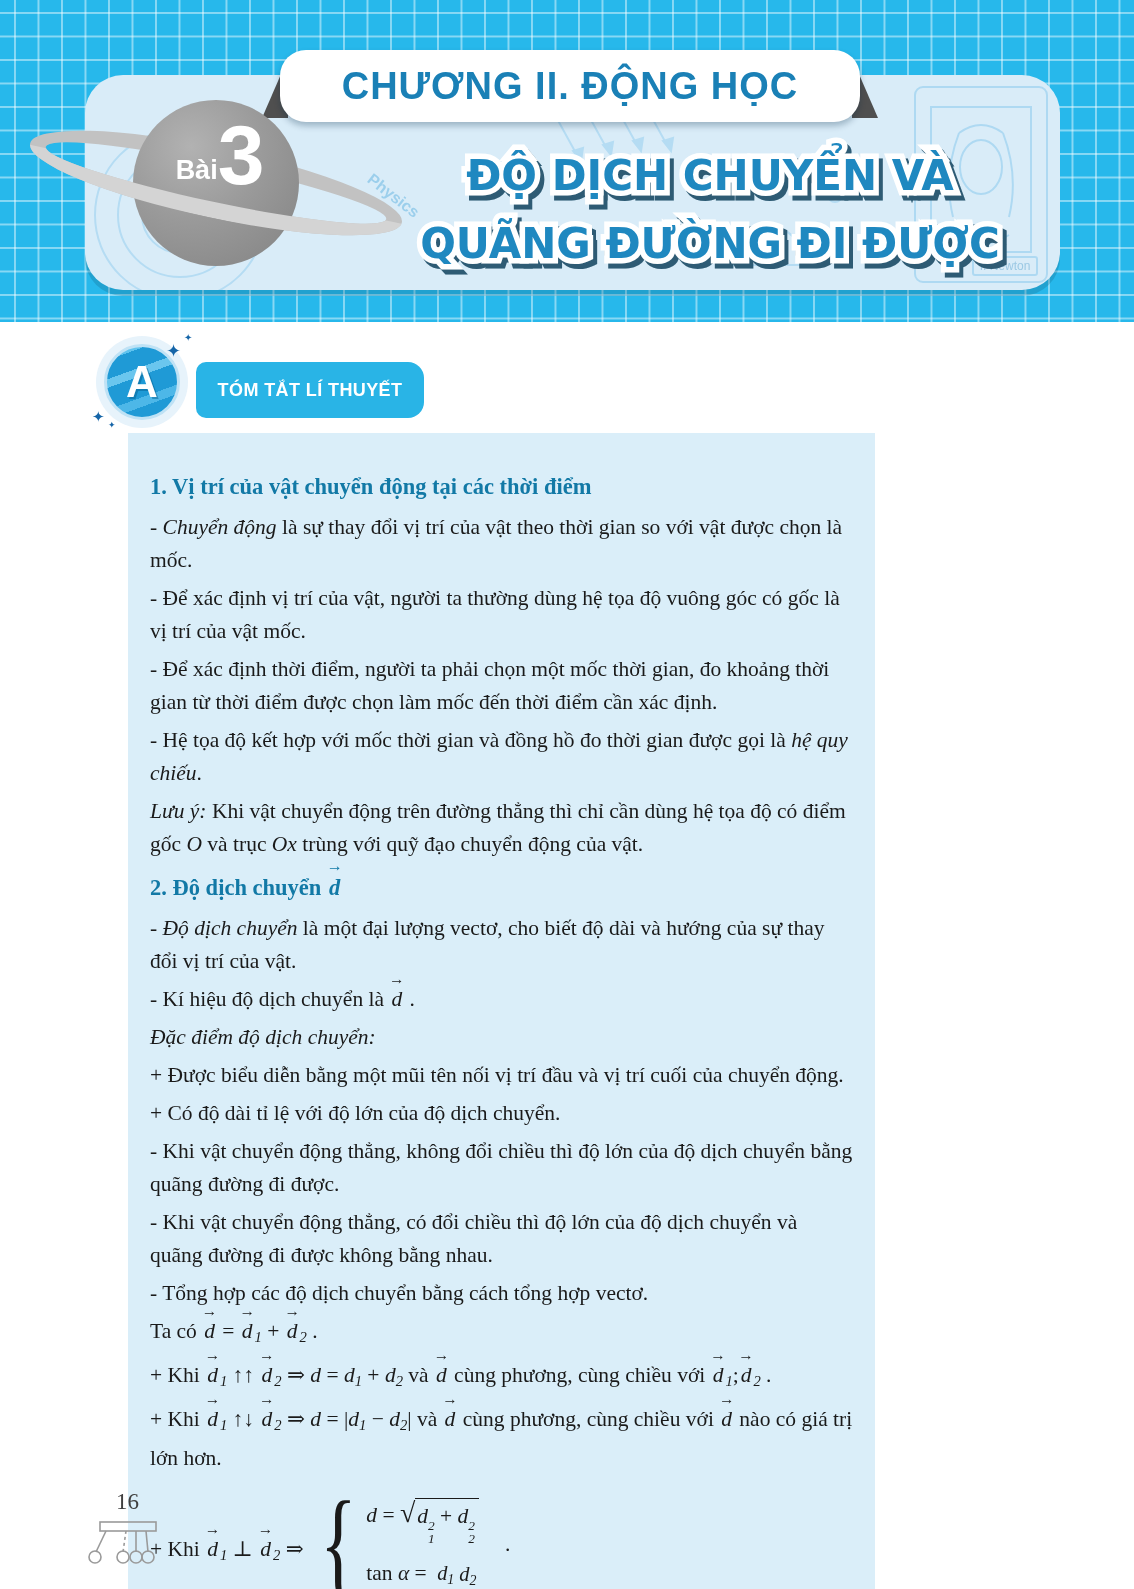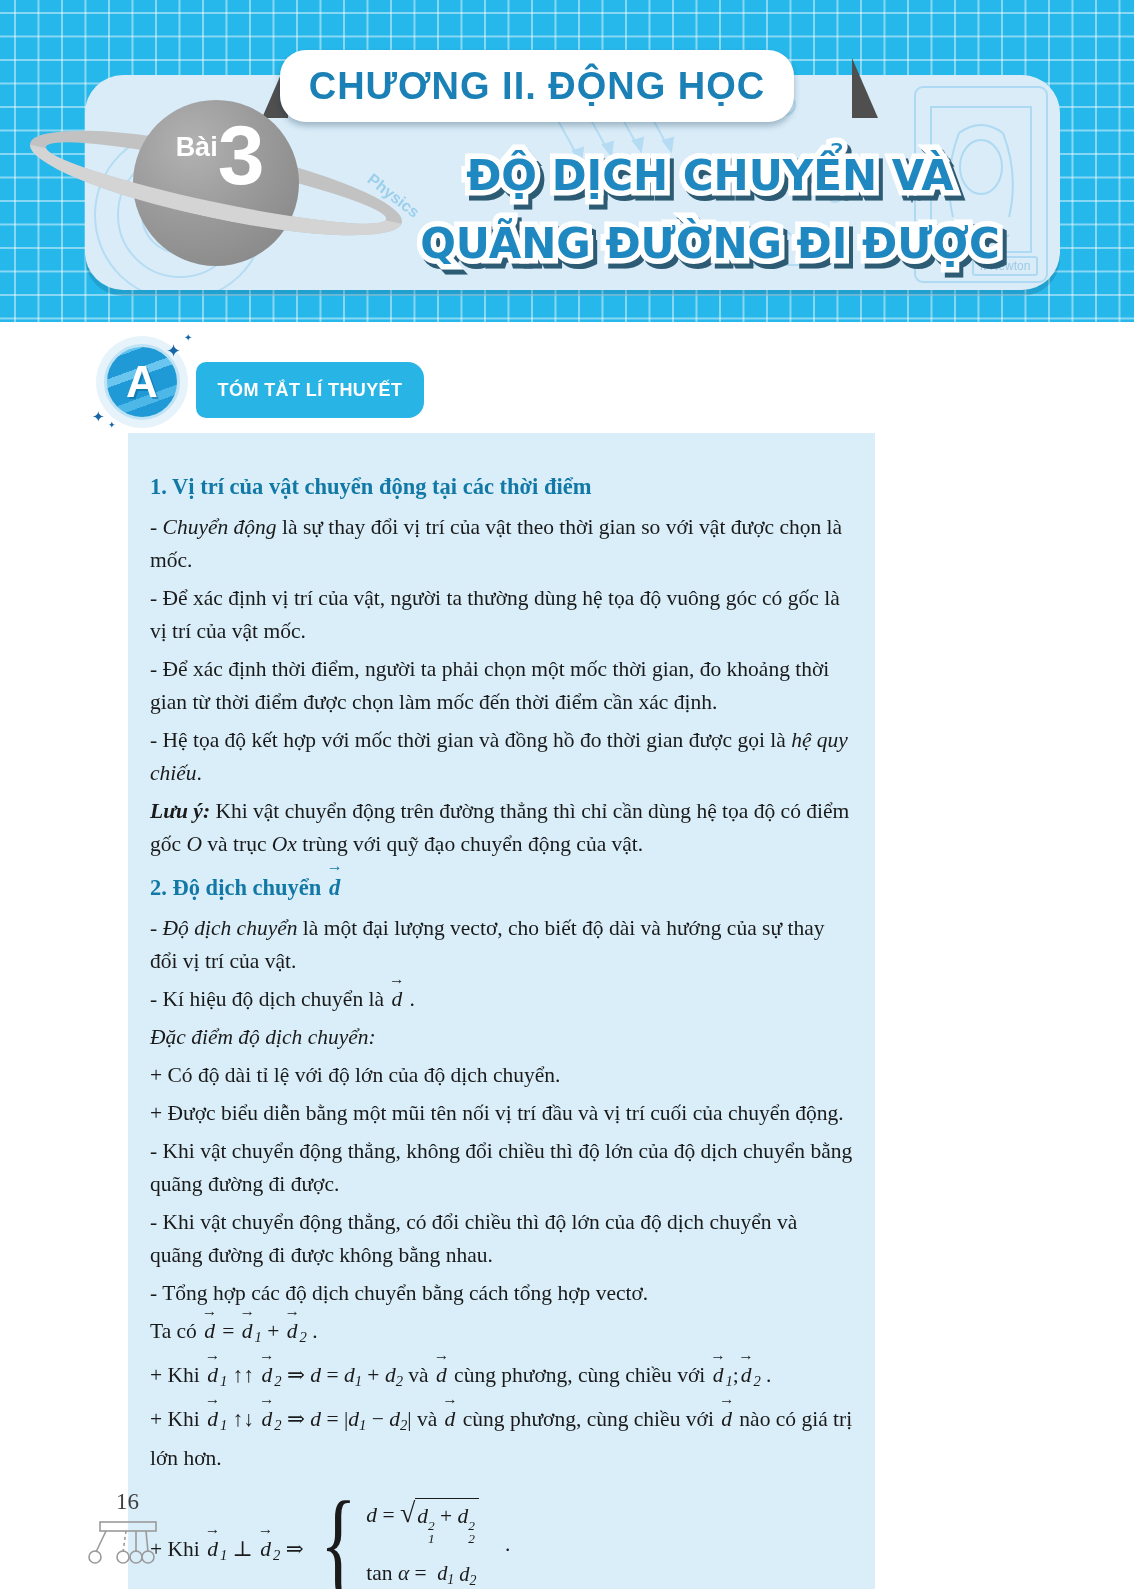--- a/index.html
+++ b/index.html
@@ -26,21 +26,21 @@
   .panel-doodles { position:absolute; left:0; top:0; width:100%; height:100%; border-radius:38px; }
   .physics-doodle {
     position:absolute; left:278px; top:112px; transform:rotate(38deg);
     font-family:"Liberation Sans","DejaVu Sans",sans-serif; font-weight:bold;
     font-size:16px; color:#9ccfec;
   }
   .ribbon-flap { position:absolute; top:58px; width:26px; height:60px; background:#4f4f4f; }
   .ribbon-flap.left  { left:262px; clip-path:polygon(100% 0, 100% 100%, 0 100%); }
   .ribbon-flap.right { left:852px; clip-path:polygon(0 0, 100% 100%, 0 100%); }
   .chapter-title-box {
-    position:absolute; left:280px; top:50px; width:514px; height:72px;
+    position:absolute; left:280px; top:50px; width:580px; height:72px;
     background:#ffffff; border-radius:26px;
     box-shadow:0 4px 6px rgba(0,40,70,.28);
     display:flex; align-items:center; justify-content:center;
   }
   .chapter-title {
     font-family:"Liberation Sans","DejaVu Sans",sans-serif;
     font-weight:bold; font-size:38px; letter-spacing:1px; color:#1a80b6;
   }
   
   .planet-ring, .planet-ring-front {
@@ -49,21 +49,21 @@
     transform:rotate(12deg);
   }
   .planet-ring-front { clip-path:inset(52% 0 0 0); border-color:#d4d4d4; }
   .planet-sphere {
     position:absolute; left:133px; top:100px; width:166px; height:166px;
     border-radius:50%;
     background:radial-gradient(circle at 35% 28%, #b2b2b2 0%, #9a9a9a 45%, #828282 100%);
   }
   .planet-label {
     position:absolute; left:150px; top:118px; width:140px;
-    display:flex; align-items:center; justify-content:center; 
+    display:flex; align-items:flex-end; justify-content:center; 
     color:#ffffff; font-family:"Liberation Sans","DejaVu Sans",sans-serif;
   }
   .lesson-label { font-weight:bold; font-size:27px; transform:translateY(-8px); }
   .lesson-number { font-weight:bold; font-size:84px; line-height:.9; }
   .lesson-subtitle-svg { position:absolute; left:375px; top:130px; }
   .lesson-subtitle-svg text {
     font-family:"DejaVu Sans","Liberation Sans",sans-serif;
     font-weight:bold; font-size:42px;
     fill:#1f88c0; stroke:#ffffff; stroke-width:11px; paint-order:stroke;
     filter:drop-shadow(4px 5px 0 #2e5b74);
@@ -100,21 +100,21 @@
   }
   
   .theory-box {
     position:absolute; left:128px; top:433px; width:747px; min-height:1054px;
     background:#daeef9; padding:27px 22px 18px 22px;
     font-size:21.5px; line-height:33px; color:#1a1a1a;
   }
   .th-h { color:#1279a6; font-weight:bold; font-size:22.5px; margin:10px 0 8px 0; }
   .th-p { margin:5px 0; }
   .it   { font-style:italic; }
-  .bdit { font-weight:bold; font-style:italic; }
+  .bdit { font-weight:normal; font-style:italic; }
   .sb   { font-size:.68em; vertical-align:-.28em; font-style:italic; }
   .vec  { position:relative; font-style:italic; display:inline-block; padding:0 2px; }
   .vec::after {
     content:"→"; position:absolute; left:50%; transform:translateX(-50%);
     top:-.78em; font-size:.72em; font-style:normal; line-height:1;
   }
   .ss { display:inline-flex; flex-direction:column; align-items:center;
         font-size:.62em; line-height:1; vertical-align:-.5em; font-style:italic; }
   .sqrt { display:inline-flex; align-items:flex-start; white-space:nowrap; }
   .radsign { font-size:1.3em; line-height:1.05; }
@@ -205,22 +205,22 @@
       <div class="th-h"><span>1. Vị trí của vật chuyển động tại các thời điểm</span></div>
       <div class="th-p"><span>- </span><span class="it">Chuyển động</span><span> là sự thay đổi vị trí của vật theo thời gian so với vật được chọn là mốc.</span></div>
       <div class="th-p"><span>- Để xác định vị trí của vật, người ta thường dùng hệ tọa độ vuông góc có gốc là vị trí của vật mốc.</span></div>
       <div class="th-p"><span>- Để xác định thời điểm, người ta phải chọn một mốc thời gian, đo khoảng thời gian từ thời điểm được chọn làm mốc đến thời điểm cần xác định.</span></div>
       <div class="th-p"><span>- Hệ tọa độ kết hợp với mốc thời gian và đồng hồ đo thời gian được gọi là </span><span class="it">hệ quy chiếu</span><span>.</span></div>
       <div class="th-p"><span class="bdit">Lưu ý:</span><span> Khi vật chuyển động trên đường thẳng thì chỉ cần dùng hệ tọa độ có điểm gốc </span><span class="it">O</span><span> và trục </span><span class="it">Ox</span><span> trùng với quỹ đạo chuyển động của vật.</span></div>
       <div class="th-h"><span>2. Độ dịch chuyển </span><span class="vec">d</span></div>
       <div class="th-p"><span>- </span><span class="it">Độ dịch chuyển</span><span> là một đại lượng vectơ, cho biết độ dài và hướng của sự thay đổi vị trí của vật.</span></div>
       <div class="th-p"><span>- Kí hiệu độ dịch chuyển là </span><span class="vec">d</span><span> .</span></div>
       <div class="th-p"><span class="it">Đặc điểm độ dịch chuyển:</span></div>
+      <div class="th-p"><span>+ Được biểu diễn bằng một mũi tên nối vị trí đầu và vị trí cuối của chuyển động.</span></div>
       <div class="th-p"><span>+ Có độ dài tỉ lệ với độ lớn của độ dịch chuyển.</span></div>
-      <div class="th-p"><span>+ Được biểu diễn bằng một mũi tên nối vị trí đầu và vị trí cuối của chuyển động.</span></div>
       <div class="th-p"><span>- Khi vật chuyển động thẳng, không đổi chiều thì độ lớn của độ dịch chuyển bằng quãng đường đi được.</span></div>
       <div class="th-p"><span>- Khi vật chuyển động thẳng, có đổi chiều thì độ lớn của độ dịch chuyển và quãng đường đi được không bằng nhau.</span></div>
       <div class="th-p"><span>- Tổng hợp các độ dịch chuyển bằng cách tổng hợp vectơ.</span></div>
       <div class="th-p"><span>Ta có </span><span class="vec">d</span><span> = </span><span class="vec">d</span><span class="sb">1</span><span> + </span><span class="vec">d</span><span class="sb">2</span><span> .</span></div>
       <div class="th-p"><span>+ Khi </span><span class="vec">d</span><span class="sb">1</span><span> ↑↑ </span><span class="vec">d</span><span class="sb">2</span><span> ⇒ </span><span class="it">d</span><span> = </span><span class="it">d</span><span class="sb">1</span><span> + </span><span class="it">d</span><span class="sb">2</span><span> và </span><span class="vec">d</span><span> cùng phương, cùng chiều với </span><span class="vec">d</span><span class="sb">1</span><span>;</span><span class="vec">d</span><span class="sb">2</span><span> .</span></div>
       <div class="th-p"><span>+ Khi </span><span class="vec">d</span><span class="sb">1</span><span> ↑↓ </span><span class="vec">d</span><span class="sb">2</span><span> ⇒ </span><span class="it">d</span><span> = |</span><span class="it">d</span><span class="sb">1</span><span> − </span><span class="it">d</span><span class="sb">2</span><span>| và </span><span class="vec">d</span><span> cùng phương, cùng chiều với </span><span class="vec">d</span><span> nào có giá trị lớn hơn.</span></div>
       <div class="cases-row">
         <span class="cases-lead"><span>+ Khi </span><span class="vec">d</span><span class="sb">1</span><span> ⊥ </span><span class="vec">d</span><span class="sb">2</span><span> ⇒ </span></span>
         <span class="brace">{</span>
         <div class="cases-col">

